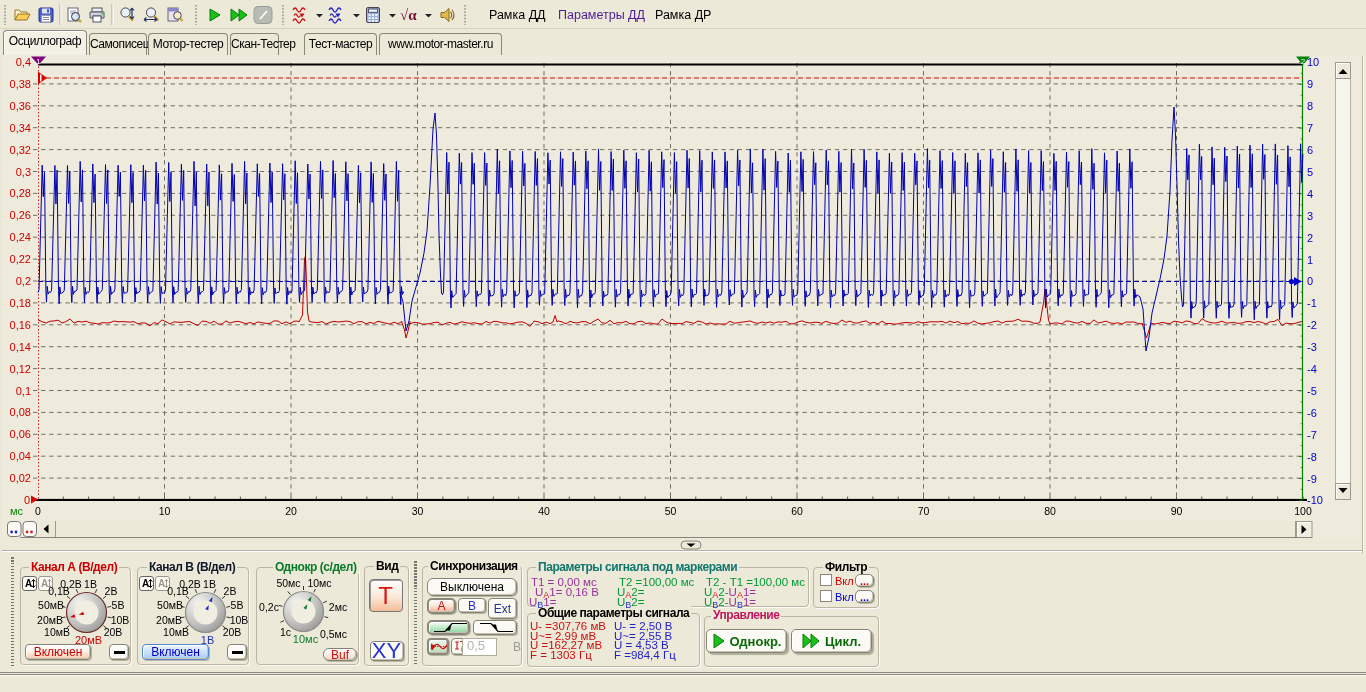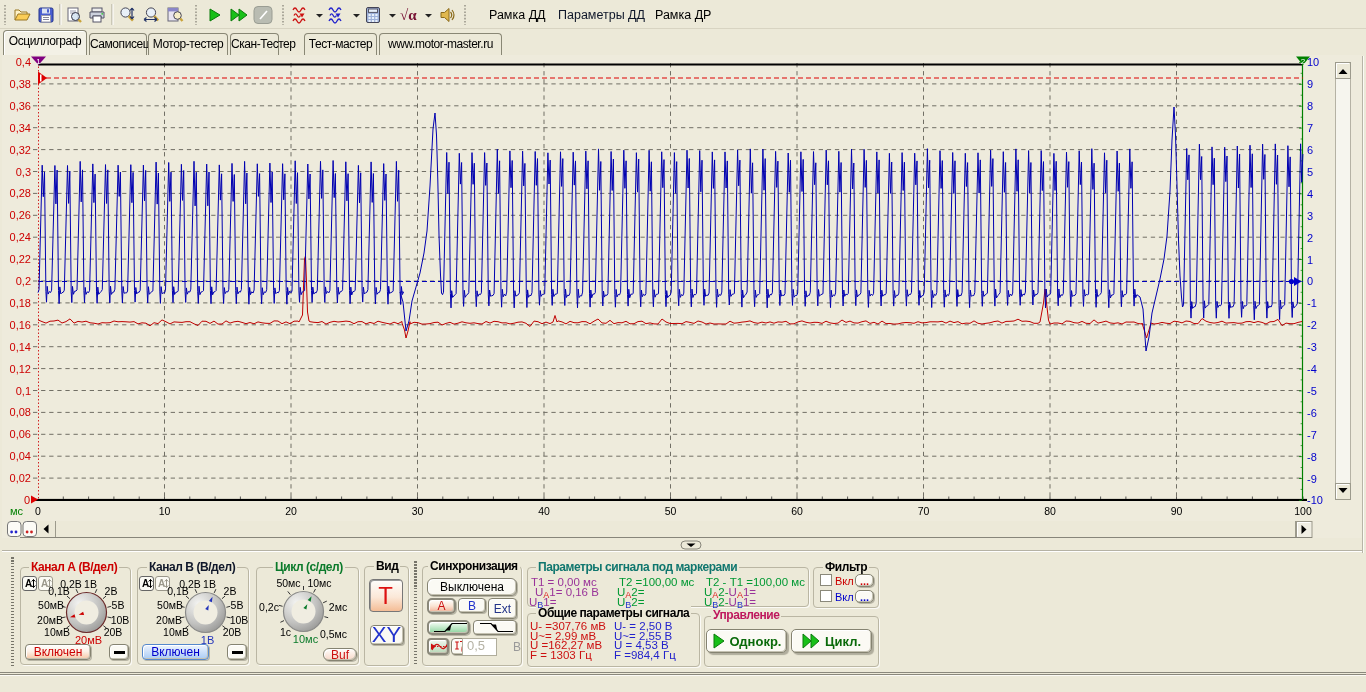--- a/index.html
+++ b/index.html
@@ -130,21 +130,21 @@
       <polygon points="425,14 432,14 428.5,17.5" fill="#222"></polygon>
       <g transform="translate(440,7)">
         <polygon points="1,5.5 4.5,5.5 9,1.5 9,14.5 4.5,10.5 1,10.5" fill="#e0b84e" stroke="#8a6a1a"></polygon>
         <path d="M10.5 5 q2.5 3 0 6 M12 3 q4 5 0 10" stroke="#8a6a1a" fill="none" stroke-width="1.2"></path>
       </g>
       <g stroke="#9a968a" stroke-width="1.6" stroke-dasharray="1.6 1.6">
         <line x1="465" y1="5" x2="465" y2="25"></line>
       </g>
     </svg>
     <div style="position:absolute;left:489px;top:8px;font-size:12.5px;color:#000">Рамка ДД</div>
-    <div style="position:absolute;left:558px;top:8px;font-size:12.5px;color:#0f172a">Параметры ДД</div>
+    <div style="position:absolute;left:558px;top:8px;font-size:12.5px;color:#4c1d95">Параметры ДД</div>
     <div style="position:absolute;left:655px;top:8px;font-size:12.5px;color:#000">Рамка ДР</div>
   </div>
 <div id="tabrow">
     <div class="tab active" style="left:3px;width:84px">Осциллограф</div>
     <div class="tab" style="left:89px;width:58px">Самописец</div>
     <div class="tab" style="left:148px;width:80px">Мотор-тестер</div>
     <div class="tab" style="left:230px;width:49px">Скан-Тестер</div>
     <div class="tab" style="left:304px;width:73px">Тест-мастер</div>
     <div class="tab" style="left:379px;width:123px">www.motor-master.ru</div>
   </div>
@@ -287,21 +287,21 @@
 <div style="position:absolute;left:0;top:674px;width:1366px;height:1px;background:#8a887c"></div>
 <div style="position:absolute;left:0;top:675px;width:1366px;height:1px;background:#fbfaf5"></div>
 <div id="panel">
     <div class="vgrip" style="left:9px;top:4px;height:110px"></div>
     <div class="vgrip" style="left:412px;top:8px;height:103px"></div>
     <div class="gb" style="left:18px;top:14px;width:111px;height:98px"></div>
     <div class="gt" style="left:27px;top:7px;color:#cc0000">Канал А (В/дел)</div>
     <div class="gb" style="left:135px;top:14px;width:112px;height:98px"></div>
     <div class="gt" style="left:145px;top:7px;color:#0f172a">Канал В (В/дел)</div>
     <div class="gb" style="left:254px;top:14px;width:103px;height:98px"></div>
-    <div class="gt" style="left:271px;top:7px;color:#0a7a2a">Цикл (с/дел)</div>
+    <div class="gt" style="left:271px;top:7px;color:#0a7a2a">Однокр (с/дел)</div>
     <div class="gb" style="left:362px;top:13px;width:45px;height:100px"></div>
     <div class="gt" style="left:372px;top:6px;color:#000">Вид</div>
     <div class="gb" style="left:420px;top:13px;width:100px;height:100px"></div>
     <div class="gt" style="left:426px;top:6px;color:#000">Синхронизация</div>
     <div class="gb" style="left:525px;top:14px;width:282px;height:40px"></div>
     <div class="gt" style="left:534px;top:7px;color:#0f766e">Параметры сигнала под маркерами</div>
     <div class="gb" style="left:811px;top:14px;width:66px;height:41px"></div>
     <div class="gt" style="left:821px;top:7px;color:#000">Фильтр</div>
     <div class="gb" style="left:525px;top:60px;width:173px;height:54px"></div>
     <div class="gt" style="left:534px;top:53px;color:#000">Общие параметры сигнала</div>
@@ -326,21 +326,21 @@
     <div class="btn onbtnA" style="left:23px;top:91px;width:66px;height:16px">Включен</div>
     <div class="btn minus" style="left:107px;top:91px;width:20px;height:16px">
       <div class="mln"></div>
     </div>
     <div class="btn onbtnB" style="left:140px;top:91px;width:67px;height:16px">Включен</div>
     <div class="btn minus" style="left:225px;top:91px;width:20px;height:16px">
       <div class="mln"></div>
     </div>
     <div class="btn bufbtn" style="left:321px;top:95px;width:34px;height:13px">Buf</div>
     <div class="btn tbtn" style="left:366.5px;top:26px;width:34px;height:33px">Т</div>
-    <div class="btn xybtn" style="left:367.5px;top:72px;width:34px;height:20px">XY</div>
+    <div class="btn xybtn" style="left:367.5px;top:88px;width:34px;height:20px">XY</div>
     <div class="btn offbtn" style="left:425px;top:25px;width:90px;height:18px">Выключена</div>
     <div class="btn selA" style="left:425px;top:45px;width:29px;height:16px">А</div>
     <div class="btn bb" style="left:456px;top:45px;width:28px;height:15px">B</div>
     <div class="btn extb" style="left:486px;top:45px;width:29px;height:21px">Ext</div>
     <div class="btn edgeup" style="left:425px;top:67px;width:43px;height:15px">
       <svg width="43" height="15">
         <path d="M5 11.5 H16 L23 3.5 H38" stroke="#000" stroke-width="1.2" fill="none"></path>
         <polygon points="17,10.5 22.5,4 21,10.5" fill="#000"></polygon>
       </svg>
     </div>

